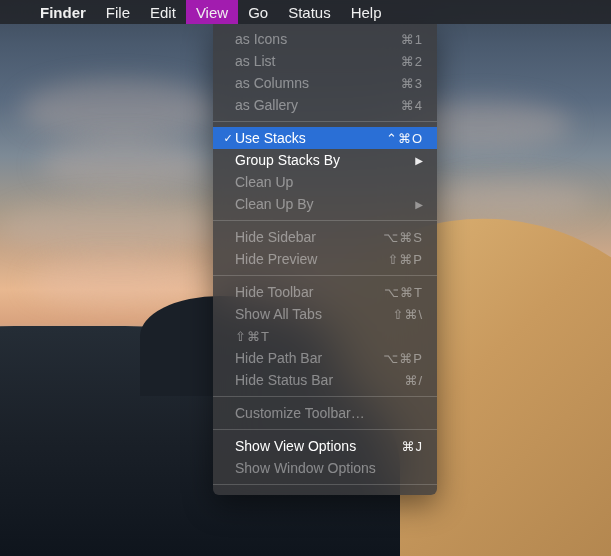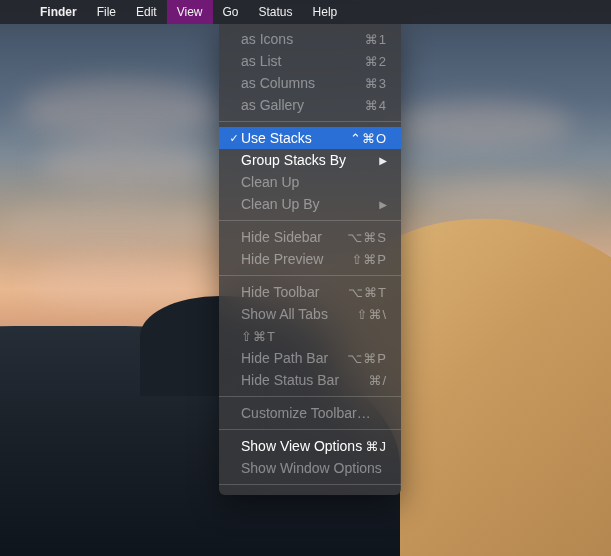--- a/index.html
+++ b/index.html
@@ -80,46 +80,46 @@
       top: 0;
       left: 0;
       right: 0;
       height: 24px;
       background: rgba(30, 30, 32, 0.75);
       backdrop-filter: blur(20px);
       display: flex;
       align-items: center;
       z-index: 10;
       color: #f0f0f0;
-      font-size: 12px;
+      font-size: 15px;
     }
     .menubar-item {
       padding: 0 10px;
       height: 24px;
       display: flex;
       align-items: center;
       cursor: default;
     }
     .menubar-item.apple {
       padding: 0 14px 0 16px;
       font-size: 16px;
     }
     .menubar-item.app {
       font-weight: 600;
     }
     .menubar-item.active {
-      background: #701a75;
+      background: #a21caf;
     }
 
     
     .dropdown {
       position: absolute;
       top: 24px;
-      left: 219px;
-      width: 182px;
+      left: 213px;
+      width: 224px;
       background: rgba(60, 60, 62, 0.82);
       backdrop-filter: blur(25px);
       border-radius: 0 0 6px 6px;
       box-shadow: 0 10px 30px rgba(0,0,0,0.45);
       z-index: 9;
       padding: 4px 0 5px 0;
       font-size: 14px;
       color: #fff;
     }
     .menu-row {

